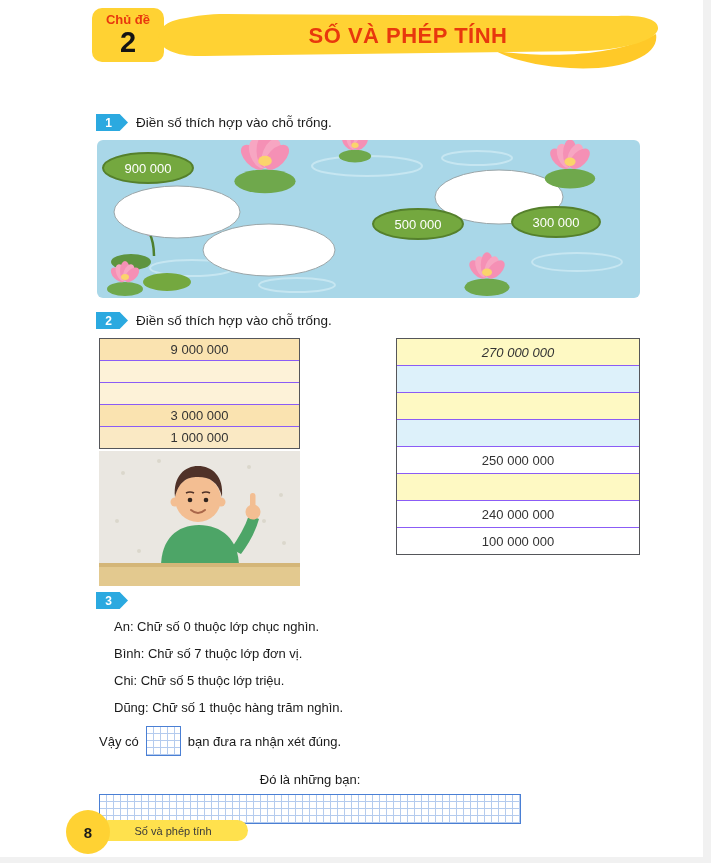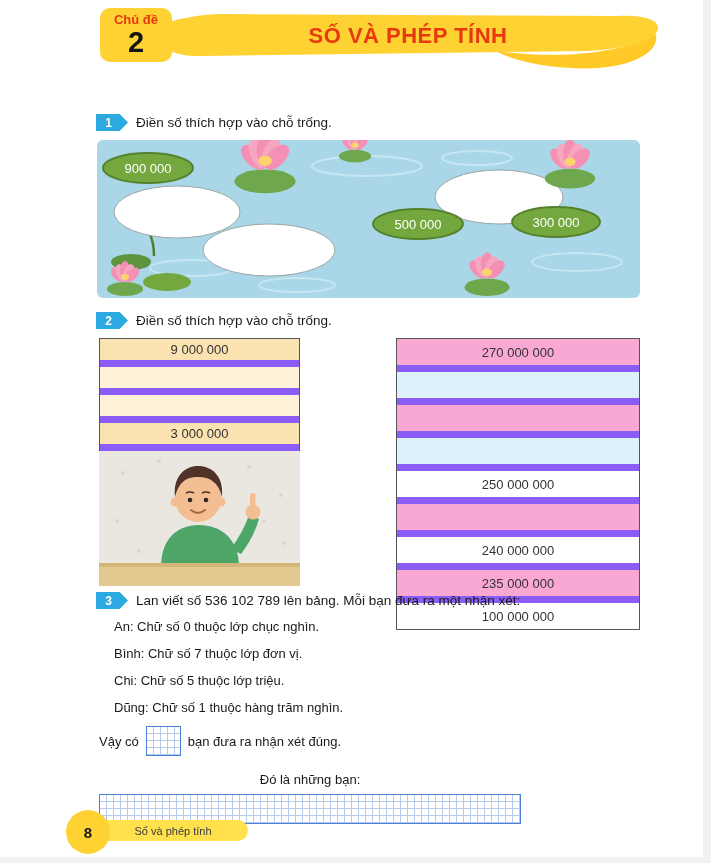--- a/index.html
+++ b/index.html
@@ -2,46 +2,46 @@
 <html><head>
 <meta charset="utf-8">
 <style>
   html,body{margin:0;padding:0;background:#fff;}
   .page{
     position:relative;width:711px;height:863px;background:#ffffff;
     font-family:"Liberation Sans",sans-serif;color:#1a1a1a;overflow:hidden;
   }
   
   .topic-box{
-    position:absolute;left:100px;top:8px;width:72px;height:54px;
+    position:absolute;left:92px;top:8px;width:72px;height:54px;
     background:#FFD233;border-radius:10px;display:flex;flex-direction:column;
     align-items:center;justify-content:center;
   }
   .topic-label{color:#E8380D;font-weight:bold;font-size:13px;line-height:1.1;}
   .topic-number{font-size:29px;font-weight:bold;color:#141414;line-height:1;}
   .banner{position:absolute;left:156px;top:10px;width:508px;height:70px;}
   
   .ex-head{position:absolute;display:flex;align-items:center;gap:8px;font-size:13.5px;}
   .badge{
     width:32px;height:17px;background:#2BA9E0;color:#fff;font-weight:bold;font-size:12px;
     display:flex;align-items:center;justify-content:center;padding-right:7px;box-sizing:border-box;
     clip-path:polygon(0 0,74% 0,100% 50%,74% 100%,0 100%);flex:0 0 auto;
   }
   
   .pond{position:absolute;left:97px;top:140px;width:543px;height:158px;border-radius:6px;overflow:hidden;}
   
   .tbl{position:absolute;border:1px solid #55565A;box-sizing:border-box;background:#fff;}
   .tbl-left{left:99px;top:338px;width:201px;}
   .tbl-right{left:396px;top:338px;width:244px;}
-  .trow{display:flex;align-items:center;justify-content:center;font-size:13px;color:#333;border-bottom:7px solid #8b5cf6;}
+  .trow{display:flex;align-items:center;justify-content:center;font-size:13px;color:#333;border-bottom:1px solid #8b5cf6;}
   .tbl-left .trow{height:21px;}
   .tbl-right .trow{height:26px;}
   .trow:last-child{border-bottom:none;}
   .y1{background:#FAE3B0;} .y2{background:#FDF2D8;} .y3{background:#FAE9C4;}
-  .b1{background:#f9a8d4;} .b2{background:#DDF1FA;} .w1{background:#FFFFFF;}
+  .b1{background:#fef9c3;font-style:italic;} .b2{background:#DDF1FA;} .w1{background:#FFFFFF;}
   .boy{position:absolute;left:99px;top:451px;width:201px;height:135px;}
   
   .statements{position:absolute;left:114px;top:618px;width:520px;font-size:13px;}
   .statements p{margin:0 0 8px 0;line-height:1.45;}
   .inline-line{position:absolute;display:flex;align-items:center;gap:7px;font-size:13px;}
   .grid-box{
     border:1px solid #4A7FD4;background-color:#fff;box-sizing:border-box;
     background-image:linear-gradient(#B4CBEE 1px,transparent 1px),
                      linear-gradient(90deg,#B4CBEE 1px,transparent 1px);
     background-size:7px 7px;background-position:-1px -1px;
@@ -189,27 +189,25 @@
   </div>
 
   <div class="tbl tbl-right">
     <div class="trow b1">270 000 000</div>
     <div class="trow b2"></div>
     <div class="trow b1"></div>
     <div class="trow b2"></div>
     <div class="trow w1">250 000 000</div>
     <div class="trow b1"></div>
     <div class="trow w1">240 000 000</div>
-    <div class="trow b1">235 000 000</div>
     <div class="trow w1">100 000 000</div>
   </div>
 
   <div class="ex-head" style="left:96px;top:592px;">
     <div class="badge">3</div>
-    <span>Lan viết số 536 102 789 lên bảng. Mỗi bạn đưa ra một nhận xét:</span>
   </div>
 
   <div class="statements">
     <p>An: Chữ số 0 thuộc lớp chục nghìn.</p>
     <p>Bình: Chữ số 7 thuộc lớp đơn vị.</p>
     <p>Chi: Chữ số 5 thuộc lớp triệu.</p>
     <p>Dũng: Chữ số 1 thuộc hàng trăm nghìn.</p>
   </div>
 
   <div class="inline-line" style="left:99px;top:726px;">

